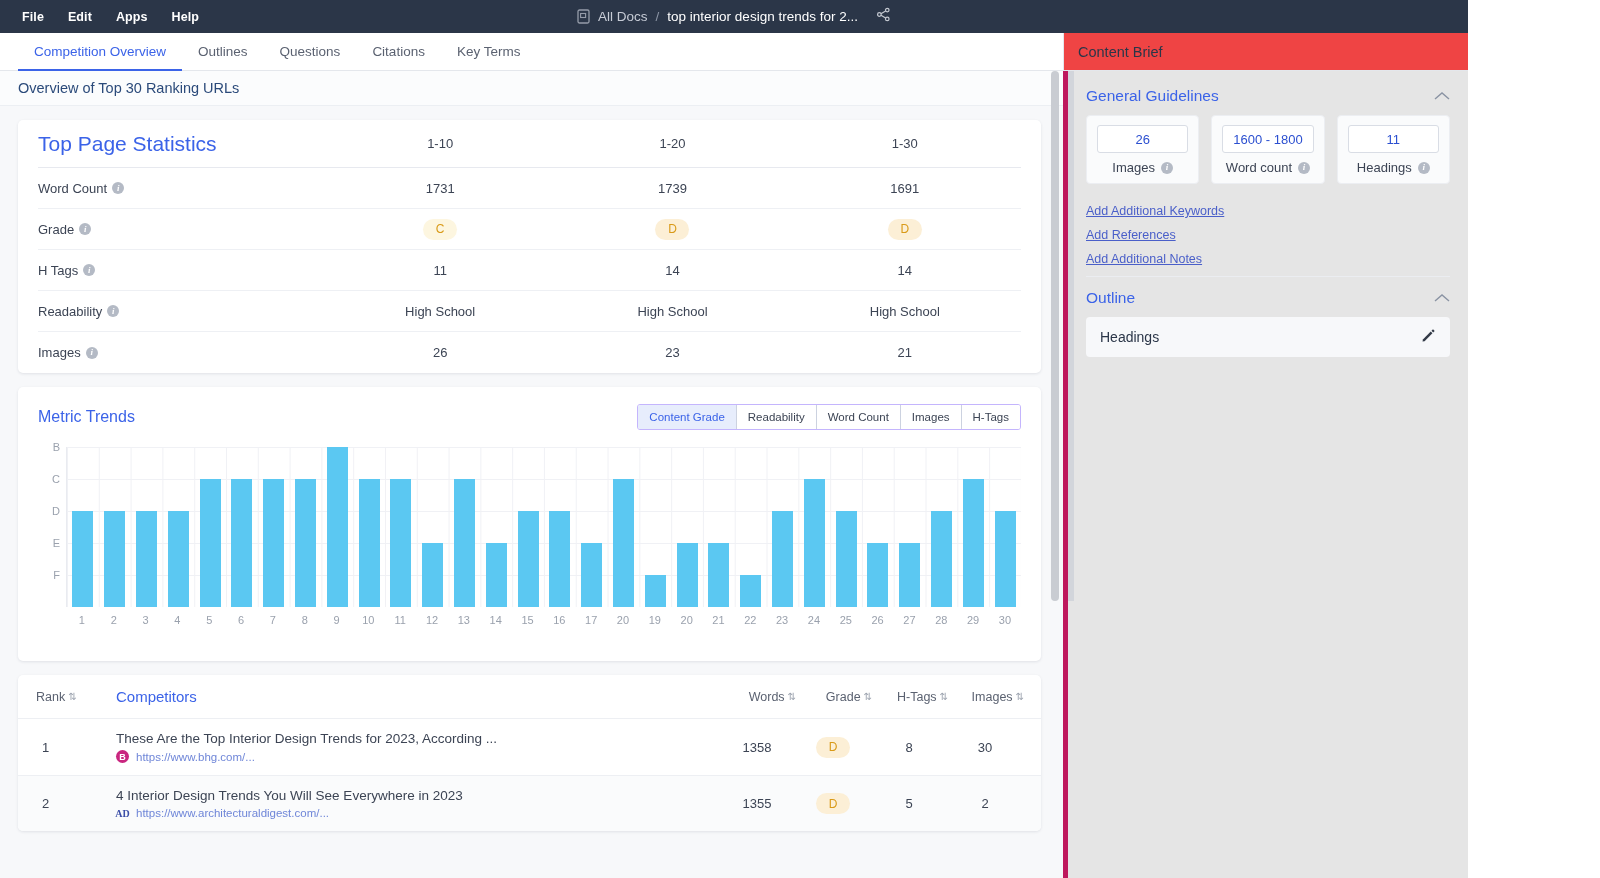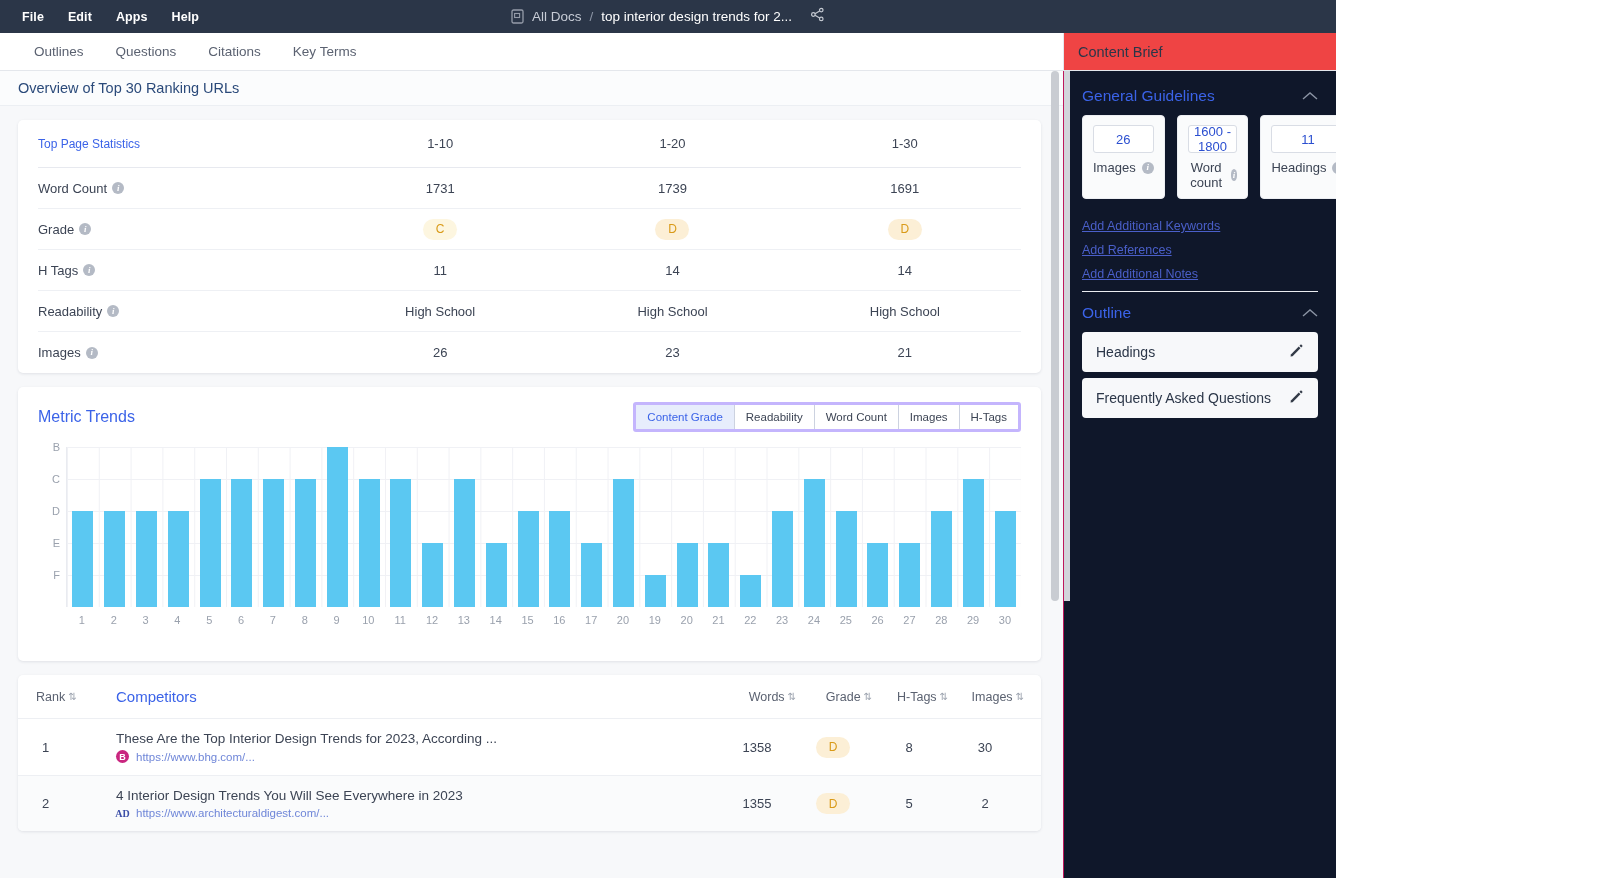--- a/index.html
+++ b/index.html
@@ -2,21 +2,21 @@
 <html><head>
 <meta charset="utf-8">
 <style>
   * { box-sizing: border-box; margin: 0; padding: 0; }
   html, body {
     width: 1600px; height: 878px;
     font-family: "Liberation Sans", sans-serif;
     background: #ffffff;
     overflow: hidden;
   }
-  .app { width: 1336px; height: 878px; position: relative; display: flex; flex-direction: column; }
+  .app { width: 1468px; height: 878px; position: relative; display: flex; flex-direction: column; }
 
   
   .topbar {
     height: 33px; background: #2b3648; color: #ffffff;
     display: flex; align-items: center; position: relative; flex: 0 0 33px;
   }
   .menu { display: flex; align-items: center; gap: 0px; padding-left: 10px; }
   .menu-item {
     font-size: 12.5px; font-weight: bold; color: #ffffff;
     padding: 5px 12px; cursor: default; letter-spacing: .1px;
@@ -81,21 +81,21 @@
   .stats { padding: 0 20px; }
   .stats-row {
     display: flex; align-items: center; height: 41px;
     border-bottom: 1px solid #eef0f4;
   }
   .stats-row.head { height: 48px; border-bottom: 1px solid #e7e9ef; }
   .stats-row:last-child { border-bottom: none; }
   .st-label {
     width: 286px; font-size: 13px; color: #3c4454; display: flex; align-items: center; gap: 5px;
   }
-  .st-label.title { font-size: 12px; color: #3b63e8; }
+  .st-label.title { font-size: 21px; color: #3b63e8; }
   .st-cell {
     flex: 1; text-align: center; font-size: 13px; color: #3c4454;
     display: flex; align-items: center; justify-content: center;
   }
   .st-cell.head { font-size: 13px; color: #3c4454; }
   .info-i {
     display: inline-flex; align-items: center; justify-content: center;
     width: 12px; height: 12px; border-radius: 50%; background: #b4bac5;
     color: #fff; font-size: 9px; font-weight: bold; font-style: italic;
     font-family: "Liberation Serif", serif; line-height: 1;
@@ -105,21 +105,21 @@
     min-width: 34px; height: 21px; border-radius: 11px;
     font-size: 12px; color: #d99a18;
   }
   .badge.c { background: #fdf6e0; }
   .badge.d { background: #fcefd6; }
 
   
   .chart-card { padding: 14px 20px 14px 20px; }
   .chart-head { display: flex; align-items: center; justify-content: space-between; height: 32px; }
   .chart-title { font-size: 16px; color: #3b63e8; }
-  .seg { display: flex; border: 3px solid #c4b5fd; border-radius: 3px; overflow: hidden; }
+  .seg { display: flex; border: 1px solid #c4b5fd; border-radius: 3px; overflow: hidden; }
   .seg-btn {
     font-size: 11.5px; color: #3c4454; padding: 6px 11px; background: #fff;
     border-right: 1px solid #ccd2e0; cursor: pointer; white-space: nowrap;
   }
   .seg-btn:last-child { border-right: none; }
   .seg-btn.active { background: #e7edfc; color: #3b63e8; }
 
   .plot-wrap { position: relative; height: 200px; margin-top: 14px; padding-left: 28px; }
   .yaxis {
     position: absolute; left: 0; top: 0; width: 26px; height: 160px;
@@ -173,21 +173,21 @@
   .cr-url { font-size: 11.5px; color: #6f86d8; }
   .cr-num { width: 76px; text-align: center; font-size: 13px; color: #3c4454;
             display: flex; align-items: center; justify-content: center; }
   .lscroll-thumb {
     position: absolute; top: 0px; right: 4px; width: 8px; height: 530px;
     background: #c9ccd2; border-radius: 4px;
   }
 
   
   .right {
-    flex: 1; background: #0f172a; border-left: 1px solid #be185d;
+    flex: 1; background: #e5e5e5; border-left: 5px solid #be185d;
     padding: 16px 18px 0 18px; position: relative; min-height: 0; overflow: hidden;
   }
   .sec-head {
     display: flex; align-items: center; justify-content: space-between;
     padding-bottom: 10px;
   }
   .sec-title { font-size: 15.5px; color: #3b63e8; }
   .chev { color: #8a93a3; font-size: 14px; line-height: 1; }
 
   .guide-boxes { display: flex; gap: 12px; margin-bottom: 12px; }
@@ -254,20 +254,21 @@
             <circle cx="12" cy="12.7" r="1.9" fill="none" stroke="#dfe3ea" stroke-width="1.3"></circle>
             <line x1="5.3" y1="7.1" x2="10.3" y2="4.2" stroke="#dfe3ea" stroke-width="1.3"></line>
             <line x1="5.3" y1="8.9" x2="10.3" y2="11.8" stroke="#dfe3ea" stroke-width="1.3"></line>
           </svg>
       </span>
     </div>
   </div>
 
   <div class="tabstrip">
     <div class="tabs-left">
+      <div class="tab active">Competition Overview</div>
       <div class="tab">Outlines</div>
       <div class="tab">Questions</div>
       <div class="tab">Citations</div>
       <div class="tab">Key Terms</div>
     </div>
     <div class="brief-head">
       <span>Content Brief</span>
     </div>
   </div>
 
@@ -611,25 +612,16 @@
 
       <div class="outline-item">
         <span>Headings</span>
         <span class="pencil">
           <svg width="15" height="15" viewBox="0 0 16 16">
               <path d="M2 12.2 L10.4 3.8 L12.2 5.6 L3.8 14 L1.6 14.4 Z" fill="#333a47"></path>
               <path d="M11.2 3 L12.8 1.4 L14.6 3.2 L13 4.8 Z" fill="#333a47"></path>
             </svg>
         </span>
       </div>
-      <div class="outline-item">
-        <span>Frequently Asked Questions</span>
-        <span class="pencil">
-          <svg width="15" height="15" viewBox="0 0 16 16">
-              <path d="M2 12.2 L10.4 3.8 L12.2 5.6 L3.8 14 L1.6 14.4 Z" fill="#333a47"></path>
-              <path d="M11.2 3 L12.8 1.4 L14.6 3.2 L13 4.8 Z" fill="#333a47"></path>
-            </svg>
-        </span>
-      </div>
 
     </div>
   </div>
 </div>
 
 </body></html>

